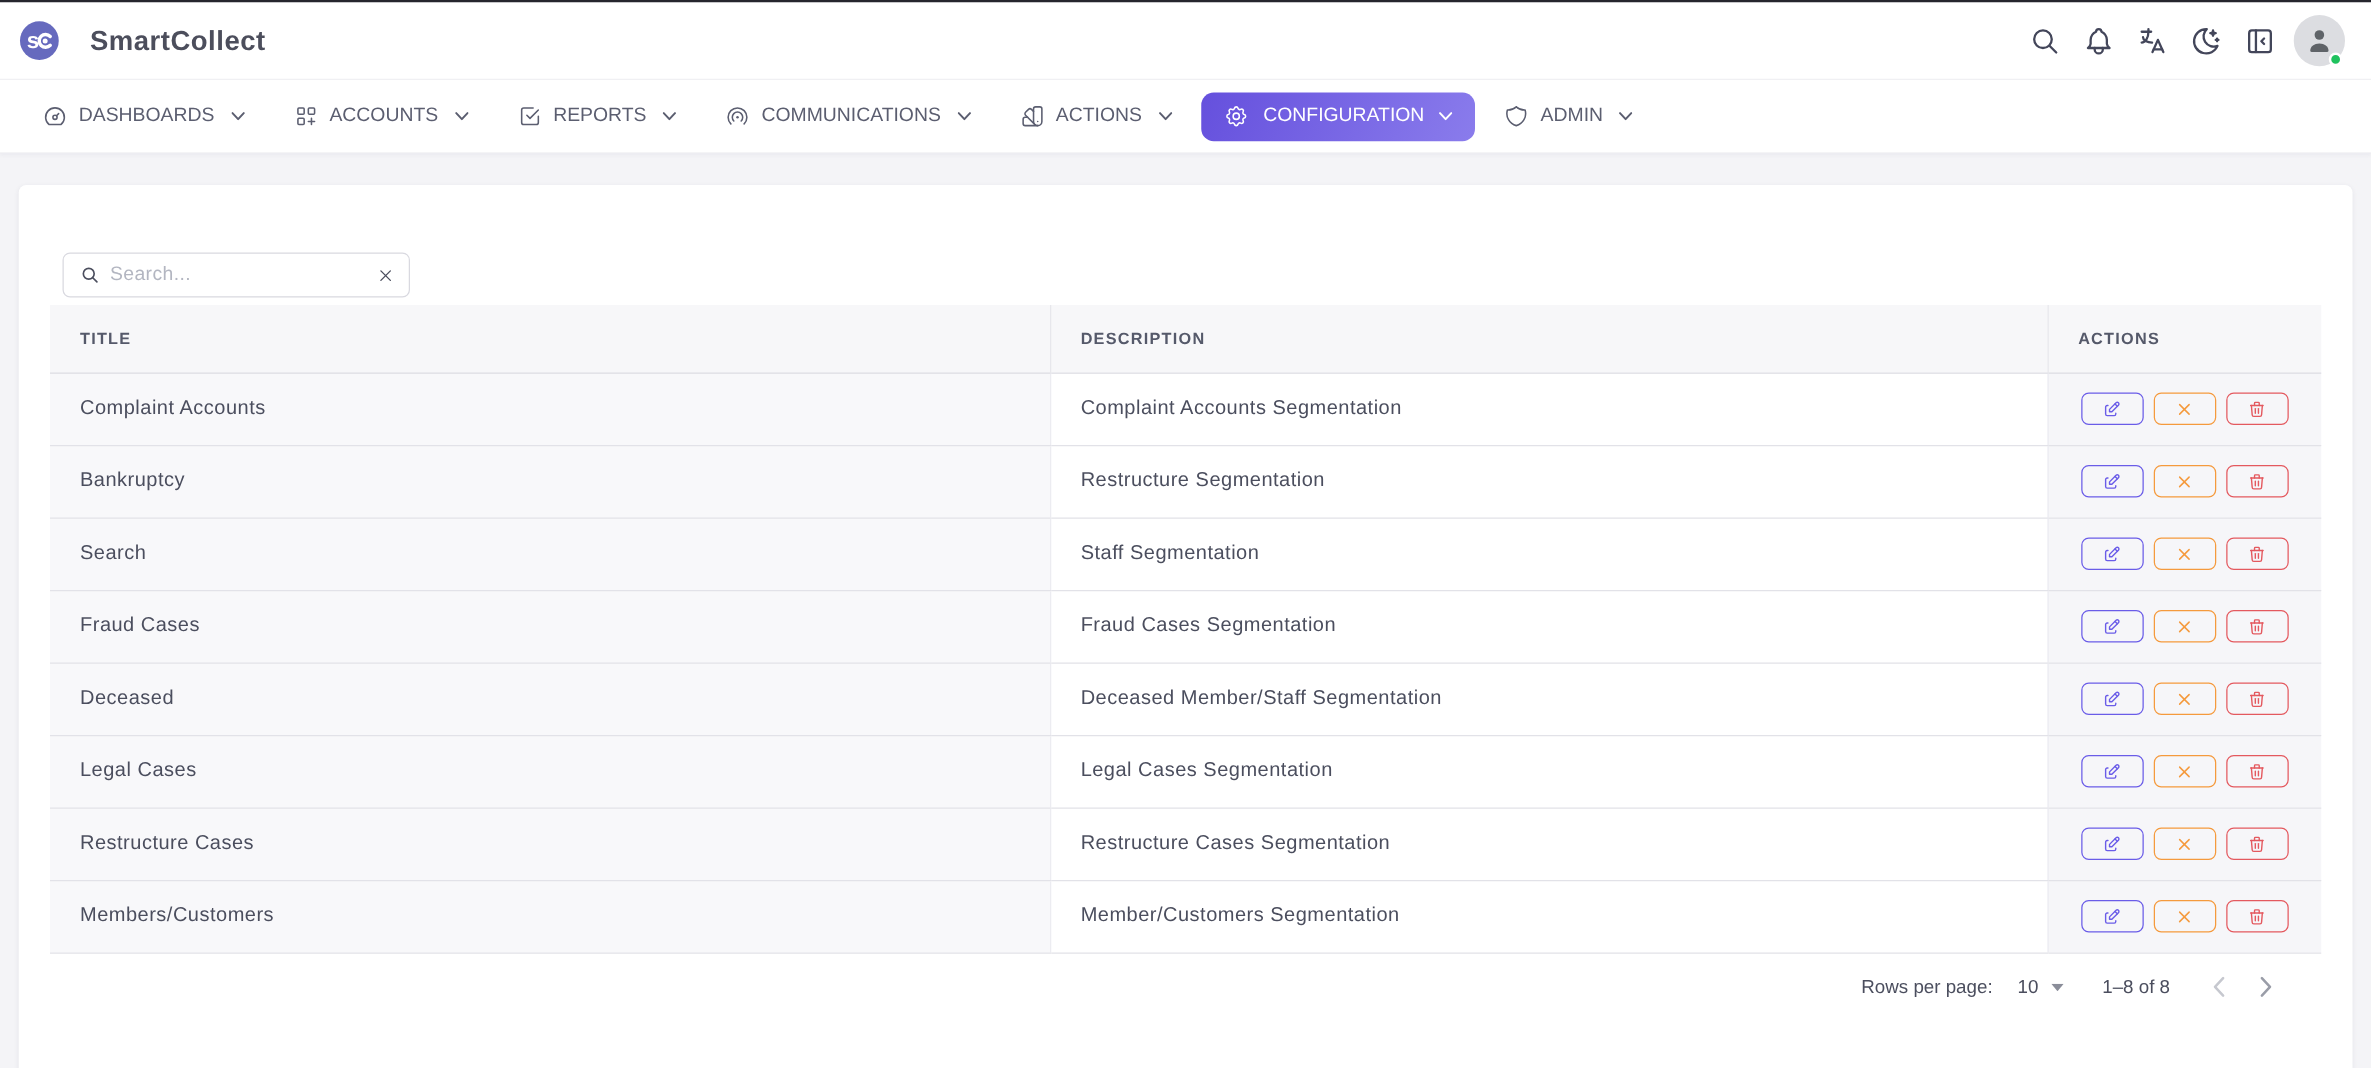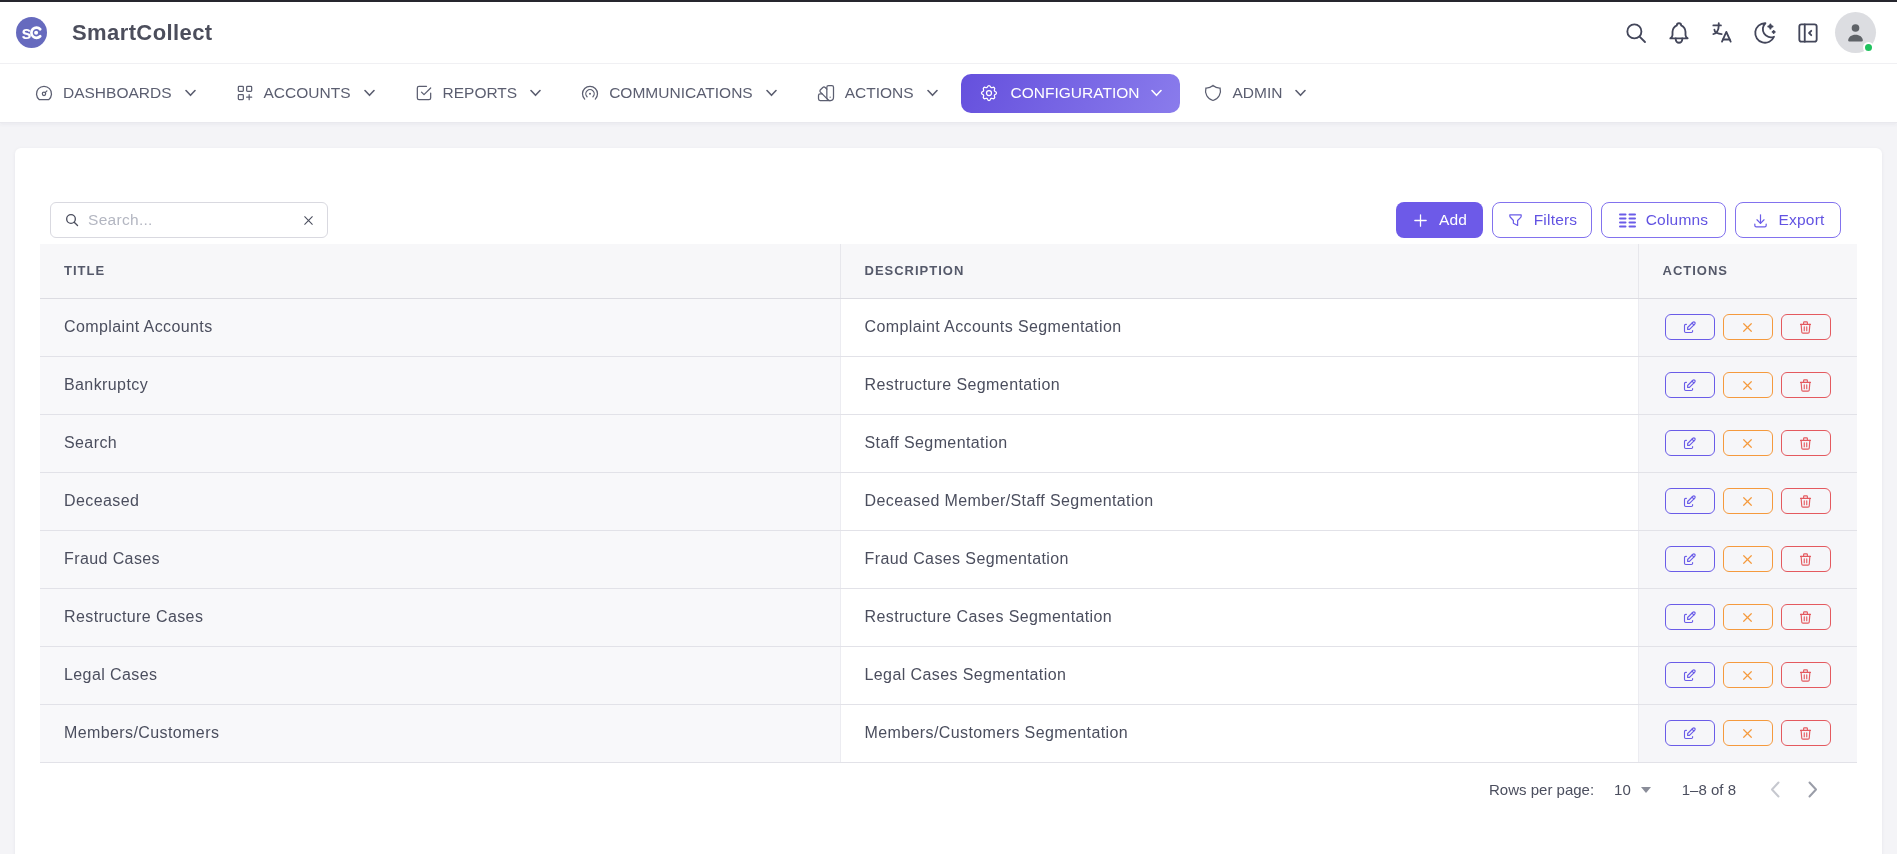--- a/index.html
+++ b/index.html
@@ -247,48 +247,20 @@
       <div class="search">
         <svg width="16" height="16" viewBox="0 0 24 24" fill="none" stroke="#4b4e5e" stroke-width="2" stroke-linecap="round" stroke-linejoin="round">
             <circle cx="10.5" cy="10.5" r="6.5"></circle>
             <path d="M15.3 15.3l5 5"></path>
           </svg>
         <span class="ph">Search...</span>
         <svg width="13" height="13" viewBox="0 0 24 24" fill="none" stroke="#4b4e5e" stroke-width="2" stroke-linecap="round">
             <path d="M5 5l14 14M19 5l-14 14"></path>
           </svg>
       </div>
-      <div class="tbuttons">
-        <div class="btn btn-add">
-          <svg width="17" height="17" viewBox="0 0 24 24" fill="none" stroke="#fff" stroke-width="1.8" stroke-linecap="round">
-              <path d="M12 4v16M4 12h16"></path>
-            </svg>
-          Add
-        </div>
-        <div class="btn btn-outline btn-filters">
-          <svg width="17" height="17" viewBox="0 0 24 24" fill="none" stroke="#6a5ce8" stroke-width="1.7" stroke-linecap="round" stroke-linejoin="round">
-              <path d="M4 4h16v2.172a2 2 0 0 1 -.586 1.414l-4.414 4.414v7l-6 -3v-4l-4.48 -4.928a2 2 0 0 1 -.52 -1.345v-1.727z"></path>
-            </svg>
-          Filters
-        </div>
-        <div class="btn btn-outline btn-columns">
-          <svg width="17" height="15" viewBox="0 0 17 15" fill="none" stroke="#6a5ce8" stroke-width="2" stroke-linecap="round">
-              <path d="M1 1.5h5.5M10.5 1.5H16M1 5.5h5.5M10.5 5.5H16M1 9.5h5.5M10.5 9.5H16M1 13.5h5.5M10.5 13.5H16"></path>
-            </svg>
-          Columns
-        </div>
-        <div class="btn btn-outline btn-export">
-          <svg width="17" height="17" viewBox="0 0 24 24" fill="none" stroke="#6a5ce8" stroke-width="1.7" stroke-linecap="round" stroke-linejoin="round">
-              <path d="M4 17v2a2 2 0 0 0 2 2h12a2 2 0 0 0 2 -2v-2"></path>
-              <path d="M7 11l5 5l5 -5"></path>
-              <path d="M12 4l0 12"></path>
-            </svg>
-          Export
-        </div>
-      </div>
     </div>
     <table>
       <colgroup>
           <col class="c1">
           <col class="c2">
           <col class="c3">
         </colgroup>
       <thead>
         <tr>
             <th>TITLE</th>
@@ -378,20 +350,49 @@
                     <path d="M10 11l0 6"></path>
                     <path d="M14 11l0 6"></path>
                     <path d="M5 7l1 12a2 2 0 0 0 2 2h8a2 2 0 0 0 2 -2l1 -12"></path>
                     <path d="M9 7v-3a1 1 0 0 1 1 -1h4a1 1 0 0 1 1 1v3"></path>
                   </svg>
                 </div>
         </div>
             </td>
           </tr>
         <tr>
+            <td class="t1">Fraud Cases</td>
+            <td class="t2">Fraud Cases Segmentation</td>
+            <td class="t3">
+              <div class="acts">
+          <div class="abtn a-edit">
+                  <svg width="15" height="15" viewBox="0 0 24 24" fill="none" stroke="currentColor" stroke-width="1.8" stroke-linecap="round" stroke-linejoin="round">
+                    <path d="M7 7h-1a2 2 0 0 0 -2 2v9a2 2 0 0 0 2 2h9a2 2 0 0 0 2 -2v-1"></path>
+                    <path d="M20.385 6.585a2.1 2.1 0 0 0 -2.97 -2.97l-8.415 8.385v3h3l8.385 -8.415z"></path>
+                    <path d="M16 5l3 3"></path>
+                  </svg>
+                </div>
+          <div class="abtn a-x">
+                  <svg width="13" height="13" viewBox="0 0 24 24" fill="none" stroke="currentColor" stroke-width="2.2" stroke-linecap="round">
+                    <path d="M5 5l14 14M19 5l-14 14"></path>
+                  </svg>
+                </div>
+          <div class="abtn a-del">
+                  <svg width="15" height="15" viewBox="0 0 24 24" fill="none" stroke="currentColor" stroke-width="1.8" stroke-linecap="round" stroke-linejoin="round">
+                    <path d="M4 7l16 0"></path>
+                    <path d="M10 11l0 6"></path>
+                    <path d="M14 11l0 6"></path>
+                    <path d="M5 7l1 12a2 2 0 0 0 2 2h8a2 2 0 0 0 2 -2l1 -12"></path>
+                    <path d="M9 7v-3a1 1 0 0 1 1 -1h4a1 1 0 0 1 1 1v3"></path>
+                  </svg>
+                </div>
+        </div>
+            </td>
+          </tr>
+        <tr>
             <td class="t1">Deceased</td>
             <td class="t2">Deceased Member/Staff Segmentation</td>
             <td class="t3">
               <div class="acts">
           <div class="abtn a-edit">
                   <svg width="15" height="15" viewBox="0 0 24 24" fill="none" stroke="currentColor" stroke-width="1.8" stroke-linecap="round" stroke-linejoin="round">
                     <path d="M7 7h-1a2 2 0 0 0 -2 2v9a2 2 0 0 0 2 2h9a2 2 0 0 0 2 -2v-1"></path>
                     <path d="M20.385 6.585a2.1 2.1 0 0 0 -2.97 -2.97l-8.415 8.385v3h3l8.385 -8.415z"></path>
                     <path d="M16 5l3 3"></path>
                   </svg>
@@ -407,22 +408,22 @@
                     <path d="M10 11l0 6"></path>
                     <path d="M14 11l0 6"></path>
                     <path d="M5 7l1 12a2 2 0 0 0 2 2h8a2 2 0 0 0 2 -2l1 -12"></path>
                     <path d="M9 7v-3a1 1 0 0 1 1 -1h4a1 1 0 0 1 1 1v3"></path>
                   </svg>
                 </div>
         </div>
             </td>
           </tr>
         <tr>
-            <td class="t1">Fraud Cases</td>
-            <td class="t2">Fraud Cases Segmentation</td>
+            <td class="t1">Legal Cases</td>
+            <td class="t2">Legal Cases Segmentation</td>
             <td class="t3">
               <div class="acts">
           <div class="abtn a-edit">
                   <svg width="15" height="15" viewBox="0 0 24 24" fill="none" stroke="currentColor" stroke-width="1.8" stroke-linecap="round" stroke-linejoin="round">
                     <path d="M7 7h-1a2 2 0 0 0 -2 2v9a2 2 0 0 0 2 2h9a2 2 0 0 0 2 -2v-1"></path>
                     <path d="M20.385 6.585a2.1 2.1 0 0 0 -2.97 -2.97l-8.415 8.385v3h3l8.385 -8.415z"></path>
                     <path d="M16 5l3 3"></path>
                   </svg>
                 </div>
           <div class="abtn a-x">
@@ -465,51 +466,22 @@
                     <path d="M10 11l0 6"></path>
                     <path d="M14 11l0 6"></path>
                     <path d="M5 7l1 12a2 2 0 0 0 2 2h8a2 2 0 0 0 2 -2l1 -12"></path>
                     <path d="M9 7v-3a1 1 0 0 1 1 -1h4a1 1 0 0 1 1 1v3"></path>
                   </svg>
                 </div>
         </div>
             </td>
           </tr>
         <tr>
-            <td class="t1">Legal Cases</td>
-            <td class="t2">Legal Cases Segmentation</td>
-            <td class="t3">
-              <div class="acts">
-          <div class="abtn a-edit">
-                  <svg width="15" height="15" viewBox="0 0 24 24" fill="none" stroke="currentColor" stroke-width="1.8" stroke-linecap="round" stroke-linejoin="round">
-                    <path d="M7 7h-1a2 2 0 0 0 -2 2v9a2 2 0 0 0 2 2h9a2 2 0 0 0 2 -2v-1"></path>
-                    <path d="M20.385 6.585a2.1 2.1 0 0 0 -2.97 -2.97l-8.415 8.385v3h3l8.385 -8.415z"></path>
-                    <path d="M16 5l3 3"></path>
-                  </svg>
-                </div>
-          <div class="abtn a-x">
-                  <svg width="13" height="13" viewBox="0 0 24 24" fill="none" stroke="currentColor" stroke-width="2.2" stroke-linecap="round">
-                    <path d="M5 5l14 14M19 5l-14 14"></path>
-                  </svg>
-                </div>
-          <div class="abtn a-del">
-                  <svg width="15" height="15" viewBox="0 0 24 24" fill="none" stroke="currentColor" stroke-width="1.8" stroke-linecap="round" stroke-linejoin="round">
-                    <path d="M4 7l16 0"></path>
-                    <path d="M10 11l0 6"></path>
-                    <path d="M14 11l0 6"></path>
-                    <path d="M5 7l1 12a2 2 0 0 0 2 2h8a2 2 0 0 0 2 -2l1 -12"></path>
-                    <path d="M9 7v-3a1 1 0 0 1 1 -1h4a1 1 0 0 1 1 1v3"></path>
-                  </svg>
-                </div>
-        </div>
-            </td>
-          </tr>
-        <tr>
             <td class="t1">Members/Customers</td>
-            <td class="t2">Members/Customers Segmentation</td>
+            <td class="t2">Member/Customers Segmentation</td>
             <td class="t3">
               <div class="acts">
           <div class="abtn a-edit">
                   <svg width="15" height="15" viewBox="0 0 24 24" fill="none" stroke="currentColor" stroke-width="1.8" stroke-linecap="round" stroke-linejoin="round">
                     <path d="M7 7h-1a2 2 0 0 0 -2 2v9a2 2 0 0 0 2 2h9a2 2 0 0 0 2 -2v-1"></path>
                     <path d="M20.385 6.585a2.1 2.1 0 0 0 -2.97 -2.97l-8.415 8.385v3h3l8.385 -8.415z"></path>
                     <path d="M16 5l3 3"></path>
                   </svg>
                 </div>
           <div class="abtn a-x">

